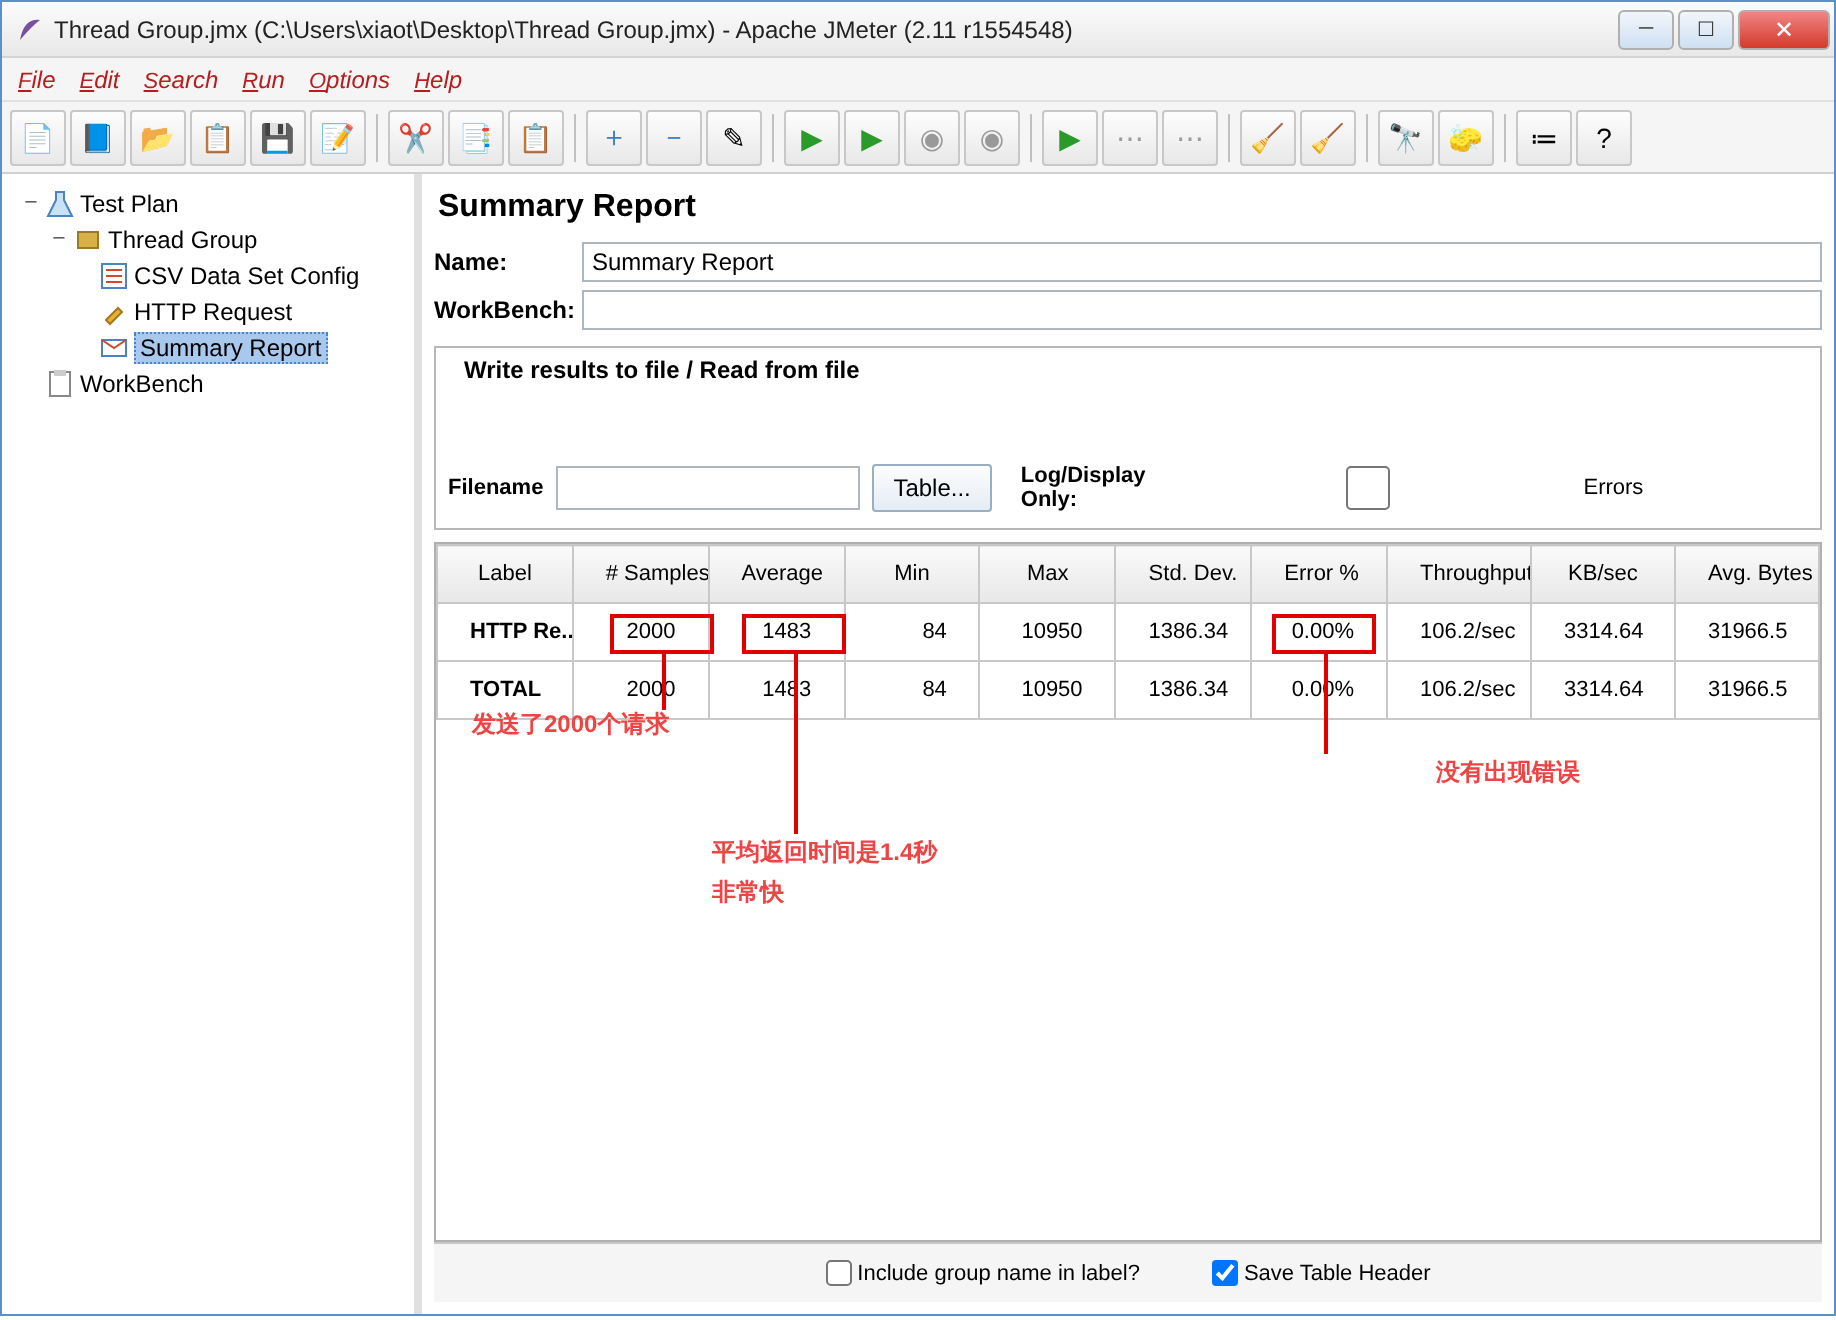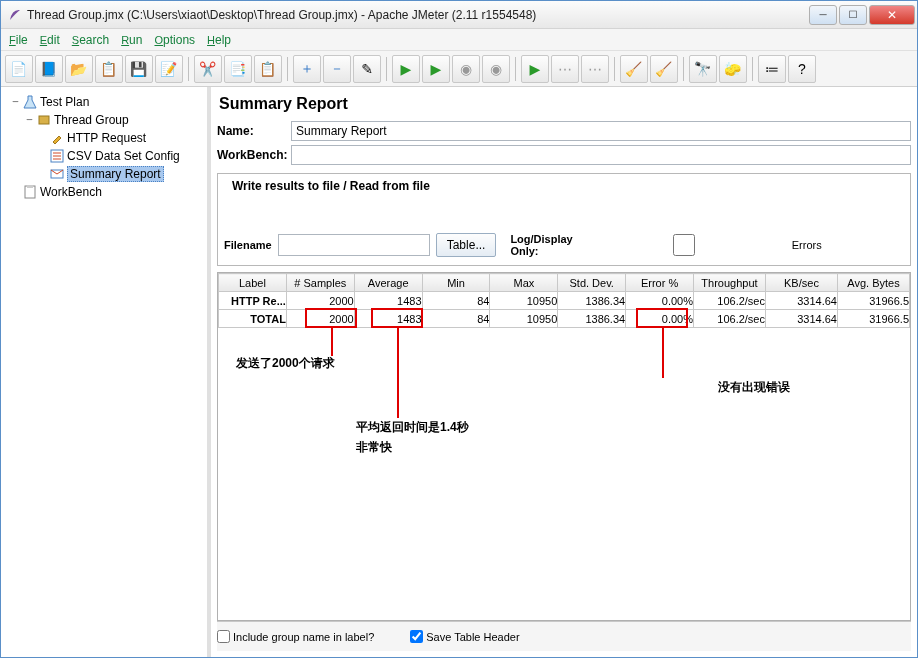--- a/index.html
+++ b/index.html
@@ -6,21 +6,21 @@
 body { background: #fff; width: 918px; height: 660px; overflow: hidden; }
 .window { border: 1px solid #5a8fc8; height: 658px; display: flex; flex-direction: column; }
 .titlebar { height: 28px; background: linear-gradient(#fcfcfc, #e8e8e8); display: flex; align-items: center; padding: 0 2px 0 6px; border-bottom: 1px solid #d4d4d4; }
 .titlebar .app-icon { width: 16px; height: 16px; margin-right: 4px; }
 .titlebar .title-text { flex: 1; color: #222; font-size: 12px; }
 .winbtn { height: 20px; width: 28px; margin-left: 2px; border: 1px solid #b0b0b0; border-radius: 3px; display:flex;align-items:center;justify-content:center; font-size:10px;color:#333;}
 .winbtn.min{background:linear-gradient(#f2f6fb,#cfe0f2);}
 .winbtn.max{background:linear-gradient(#f2f6fb,#cfe0f2);}
 .winbtn.close{width:46px;background:linear-gradient(#f08585,#d43a2b);color:#fff;font-size:12px;}
 .menubar{height:22px;display:flex;align-items:center;padding:0 8px;gap:12px;background:#f5f5f5;border-bottom:1px solid #e0e0e0;}
-.menubar span{color:#15803d;font-size:12px;}
+.menubar span{color:#b91c1c;font-size:12px;font-style:italic;}
 .menubar span u{text-decoration:underline;}
 .toolbar{height:36px;background:#f5f5f5;border-bottom:1px solid #d0d0d0;display:flex;align-items:center;padding:0 4px;gap:2px;}
 .tbtn{width:28px;height:28px;border:1px solid #c8c8c8;background:linear-gradient(#fdfdfd,#e8e8e8);border-radius:2px;display:flex;align-items:center;justify-content:center;font-size:14px;}
 .tsep{width:1px;height:24px;background:#c0c0c0;margin:0 3px;}
 .body{flex:1;display:flex;min-height:0;}
 .tree{width:210px;border-right:4px solid #e0e0e0;padding:6px 2px;overflow:auto;}
 .tree-row{display:flex;align-items:center;height:18px;padding-left:4px;gap:2px;white-space:nowrap;}
 .tree-row .l{font-size:12px;color:#000;}
 .tree-row.selected .l{background:#a8c8ee;border:1px dotted #4a82c4;padding:0 2px;}
 .indent2{padding-left:46px;}
@@ -34,28 +34,28 @@
 .form-row input.text{flex:1;height:20px;border:1px solid #aeb6bf;padding:0 4px;font-size:12px;}
 .fieldset{border:1px solid #b8b8b8;padding:6px 6px 8px;margin-top:4px;}
 .fieldset .legend{font-weight:bold;font-size:12px;margin:-14px 0 6px 4px;background:#fff;display:inline-block;padding:0 4px;}
 .file-row{display:flex;align-items:center;gap:6px;margin-top:34px;}
 .file-row .lbl{font-weight:bold;}
 .file-row input{height:22px;border:1px solid #aeb6bf;width:210px;padding:0 4px;}
 .btn{height:24px;padding:0 10px;border:1px solid #9aaec2;background:linear-gradient(#fdfdfd,#e4ecf4);border-radius:2px;font-size:12px;}
 .cbwrap{display:flex;align-items:center;gap:3px;font-size:12px;}
 .table-area{flex:1;margin-top:6px;border:1px solid #b0b0b0;position:relative;background:#fff;overflow:hidden;}
 table{border-collapse:collapse;width:100%;table-layout:fixed;}
-th,td{border:1px solid #c8c8c8;height:18px;padding:0 0;font-size:11px;white-space:nowrap;overflow:hidden;}
+th,td{border:1px solid #c8c8c8;height:29px;padding:0 16px;font-size:11px;white-space:nowrap;overflow:hidden;}
 th{background:linear-gradient(#fafafa,#e8e8e8);font-weight:normal;text-align:center;}
 td.num{text-align:right;}
 td.txt{text-align:right;font-weight:bold;}
-.annot{position:absolute;color:#000000;font-weight:bold;font-size:12px;pointer-events:none;}
+.annot{position:absolute;color:#ef4444;font-weight:bold;font-size:12px;pointer-events:none;}
 .redbox{position:absolute;border:2px solid #e00000;pointer-events:none;}
 .redline{position:absolute;background:#e00000;pointer-events:none;}
-.footer{height:30px;border-top:1px solid #c8c8c8;background:#f5f5f5;display:flex;align-items:center;justify-content:flex-start;gap:36px;}
+.footer{height:30px;border-top:1px solid #c8c8c8;background:#f5f5f5;display:flex;align-items:center;justify-content:center;gap:36px;}
 svg{display:block;}
 </style>
 </head>
 <body>
 
 <div class="window">
   <div class="titlebar">
     <span class="app-icon">
       <svg width="16" height="16">
           <path d="M3 13 Q5 2 13 3 Q9 6 3 13" fill="#7a4fa0"></path>
@@ -127,33 +127,33 @@
         <span class="ticon">
             <svg width="16" height="16">
               <rect x="3" y="4" width="10" height="8" fill="#d8b048" stroke="#9a7a20"></rect>
             </svg>
           </span>
         <span class="l">Thread Group</span>
       </div>
       <div class="tree-row indent2">
         <span class="ticon">
             <svg width="16" height="16">
-              <path d="M4 12l6-6 2 2-6 6z" fill="#e6b030" stroke="#a07820"></path>
-            </svg>
-          </span>
-        <span class="l">HTTP Request</span>
-      </div>
-      <div class="tree-row indent2">
-        <span class="ticon">
-            <svg width="16" height="16">
               <rect x="2" y="2" width="12" height="12" fill="#fff" stroke="#4a82c4"></rect>
               <path d="M4 5h8M4 8h8M4 11h8" stroke="#d04a28"></path>
             </svg>
           </span>
         <span class="l">CSV Data Set Config</span>
+      </div>
+      <div class="tree-row indent2">
+        <span class="ticon">
+            <svg width="16" height="16">
+              <path d="M4 12l6-6 2 2-6 6z" fill="#e6b030" stroke="#a07820"></path>
+            </svg>
+          </span>
+        <span class="l">HTTP Request</span>
       </div>
       <div class="tree-row indent2 selected">
         <span class="ticon">
             <svg width="16" height="16">
               <rect x="2" y="4" width="12" height="8" fill="#fff" stroke="#4a82c4"></rect>
               <path d="M2 4l6 4 6-4" stroke="#d04a28" fill="none"></path>
             </svg>
           </span>
         <span class="l">Summary Report</span>
       </div>

